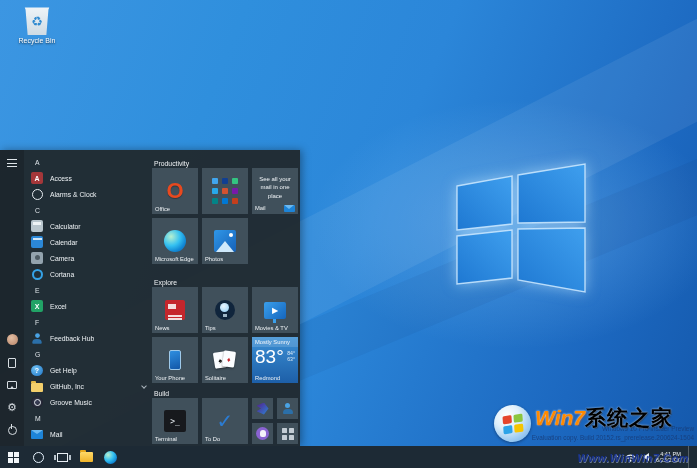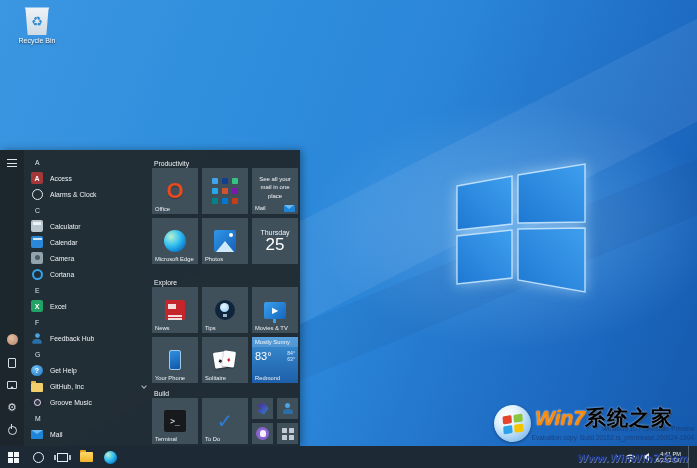--- a/index.html
+++ b/index.html
@@ -88,21 +88,21 @@
   .mov{width:22px;height:17px;border-radius:2px;background:linear-gradient(135deg,#3aa0ec,#1565bd);position:relative;display:flex;align-items:center;justify-content:center;color:#fff;font-size:8px}
   .mov:after{content:"";position:absolute;left:9px;bottom:-4px;width:3px;height:4px;background:#3aa0ec}
   .phone{width:12px;height:20px;border:1.6px solid #9ec9ea;border-radius:2px;background:linear-gradient(160deg,#2f8fe0,#1257a8)}
   .cards{position:relative;width:24px;height:20px}
   .card{position:absolute;width:12px;height:16px;background:#fbfdff;border-radius:1.5px;display:flex;align-items:center;justify-content:center;font-size:7px;box-shadow:0 1px 2px rgba(0,0,0,.4)}
   .c1{left:1px;top:2px;transform:rotate(-9deg);color:#111}
   .c2{left:10px;top:1px;transform:rotate(8deg);color:#c5262c}
   .wtile{background:linear-gradient(#3b8fd4,#1d5fa8)!important;flex-direction:column;align-items:stretch;justify-content:flex-start}
   .wcond{font-size:5.8px;padding:2px 3px;background:rgba(255,255,255,.14);color:#f2f7fb}
   .wmain{display:flex;align-items:flex-start;justify-content:space-between;padding:3px 3px 0}
-  .wtemp{font-size:11px;font-weight:300;color:#fff;line-height:13px}
+  .wtemp{font-size:19px;font-weight:300;color:#fff;line-height:13px}
   .whl{font-size:5.2px;color:#dcebf7;text-align:right;line-height:6px}
   .wloc{position:absolute;left:3px;bottom:2px;font-size:5.8px;color:#eef2f5}
   .termsq{width:22px;height:22px;border-radius:2px;background:#17191d;color:#e8eef2;font-family:"DejaVu Sans Mono",monospace;font-size:8px;display:flex;align-items:center;justify-content:center}
   .todock{font-size:20px;color:#2b7cd3;font-weight:bold;font-family:"DejaVu Sans",sans-serif}
   .smallgrid{display:grid;grid-template-columns:21px 21px;grid-template-rows:21px 21px;gap:4px}
   .stile{background:#40505b;display:flex;align-items:center;justify-content:center;cursor:pointer}
   .vs{width:12px;height:12px;background:linear-gradient(135deg,#52218f,#2b88d8);clip-path:polygon(0 28%,62% 0,100% 50%,62% 100%,0 72%,38% 50%)}
   .devp{position:relative;width:12px;height:12px}
   .devp:before{content:"";position:absolute;left:3.5px;top:0.5px;width:5px;height:5px;border-radius:50%;background:#4aa3e4}
   .devp:after{content:"";position:absolute;left:1px;bottom:0.5px;width:10px;height:5px;border-radius:4px 4px 1px 1px;background:#2b6fa8}
@@ -302,24 +302,20 @@
           </div>
         </div>
         <div class="tile">
           <span class="edgeball"></span>
           <span class="tlabel">Microsoft Edge</span>
         </div>
         <div class="tile">
           <span class="photosq"></span>
           <span class="tlabel">Photos</span>
         </div>
-        <div class="tile caltile">
-          <span class="calday">Thursday</span>
-          <span class="caldate">25</span>
-        </div>
       </div>
 
       <div class="gtitle g2">Explore</div>
       <div class="tgrid">
         <div class="tile">
           <span class="newsq"></span>
           <span class="tlabel">News</span>
         </div>
         <div class="tile">
           <span class="tipsq"></span>

